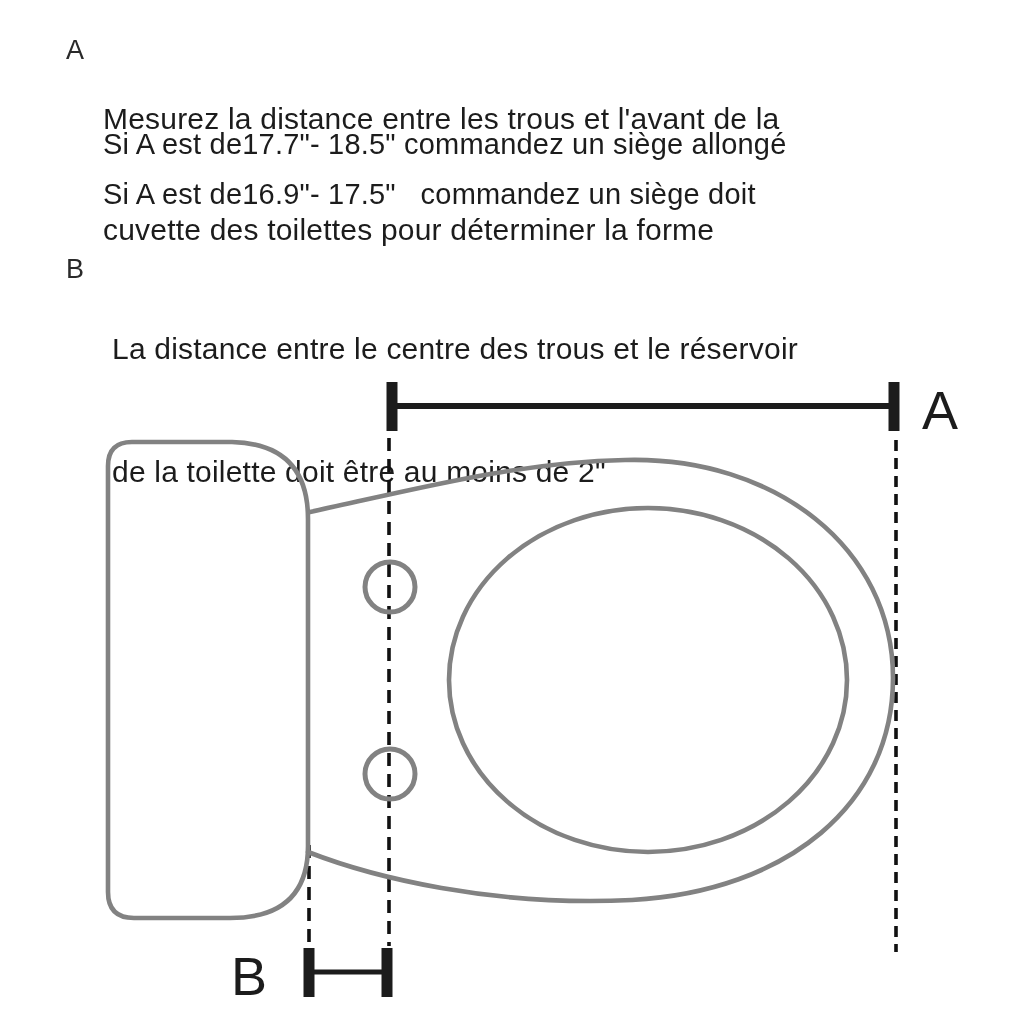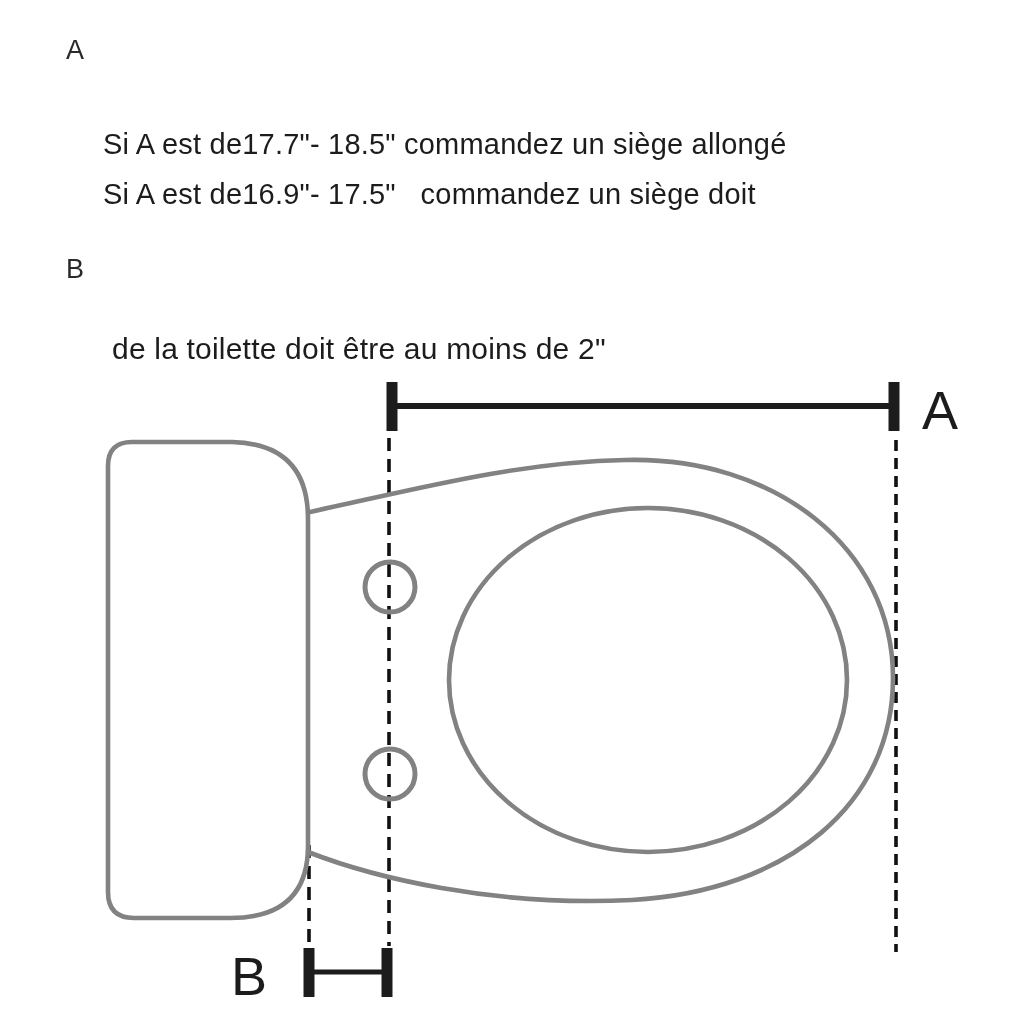--- a/index.html
+++ b/index.html
@@ -26,29 +26,32 @@
     font-family:"Liberation Sans", sans-serif;
     font-size:54px;fill:#1c1c1c;
   }
 </style>
 </head>
 <body style="--ink: #1c1c1c; background: rgb(255, 255, 255);">
 
 <span class="marker" style="left:66px;top:37px;">A</span>
 
 <div class="para" style="left:103px;top:26px;">
+  <div>Mesurez la distance entre les trous et l'avant de la</div>
+  <div>cuvette des toilettes pour déterminer la forme</div>
 </div>
 
 <div class="rule" style="left:103px;top:128px;"><span>Si A est de17.7"- 18.5" commandez un </span><strong>siège allongé</strong></div>
 
 <div class="rule" style="left:103px;top:178px;"><span>Si A est de16.9"- 17.5"   commandez un </span><strong>siège doit</strong></div>
 
 <span class="marker" style="left:66px;top:256px;">B</span>
 
 <div class="para b-block" style="left:112px;top:246px;">
+  <div>La distance entre le centre des trous et le réservoir</div>
   <div>de la toilette doit être au moins de 2"</div>
 </div>
 
 <svg width="1024" height="1024" viewBox="0 0 1024 1024">
 
   <g stroke="#1c1c1c" fill="none">
     <line x1="392" y1="406" x2="894" y2="406" stroke-width="6"></line>
     <line x1="392" y1="382" x2="392" y2="431" stroke-width="11"></line>
     <line x1="894" y1="382" x2="894" y2="431" stroke-width="11"></line>
   </g>

